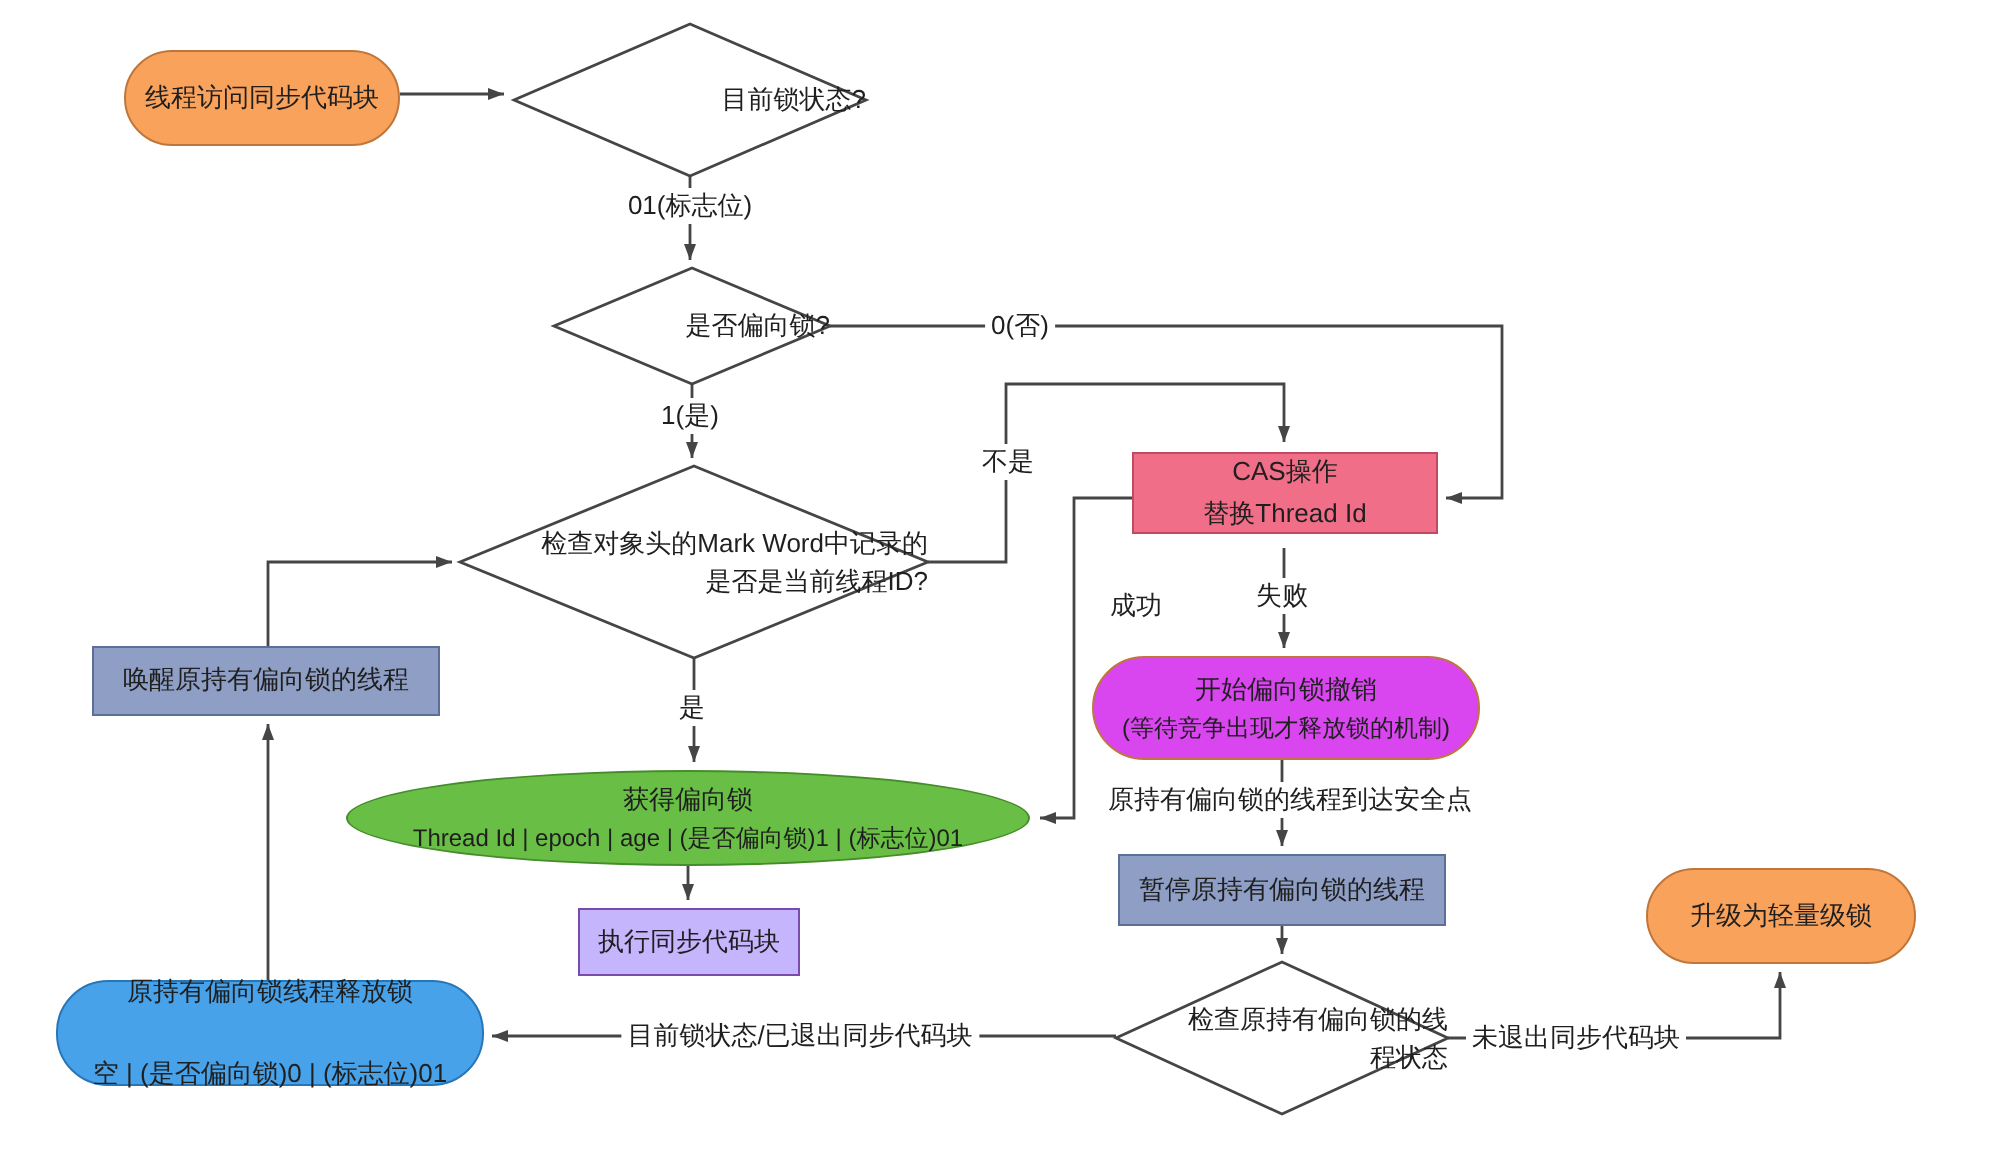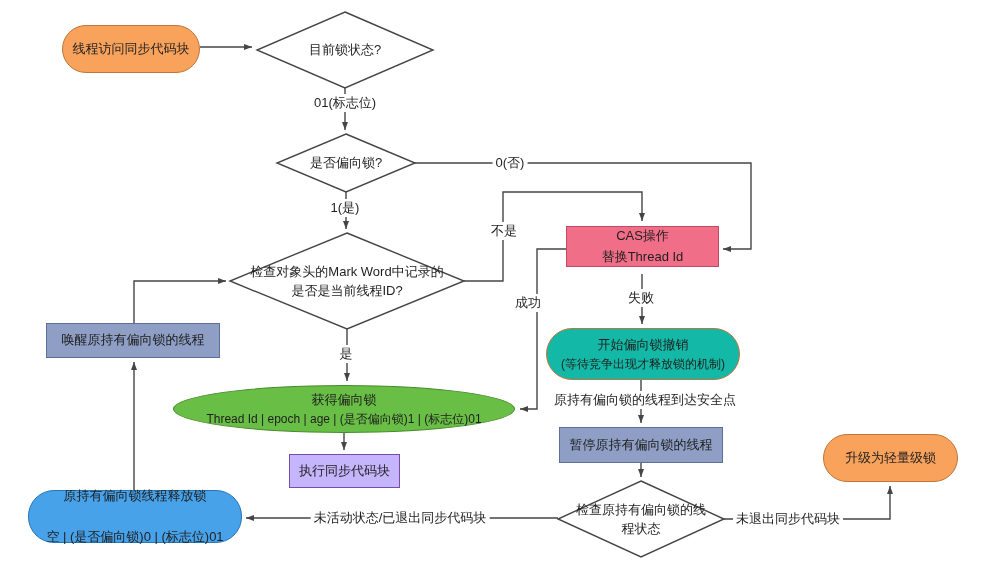--- a/index.html
+++ b/index.html
@@ -21,21 +21,21 @@
     font-size:13px;line-height:1.55;
     border:1px solid #444;
     box-sizing:border-box;
     z-index:2;
   }
   .node span{display:block;}
   .stadium{border-radius:26px;}
   .ellipse{border-radius:50%;}
   .dtext{
     position:absolute;
-    display:flex;flex-direction:column;align-items:center;justify-content:center;
+    display:flex;flex-direction:column;align-items:flex-end;justify-content:center;
     text-align:center;font-size:13px;line-height:1.5;
     z-index:2;pointer-events:none;
   }
   .elabel{
     position:absolute;
     transform:translate(-50%,-50%);
     background:#ffffff;
     padding:0 3px;
     font-size:13px;
     white-space:nowrap;
@@ -79,21 +79,21 @@
 
   <div class="node stadium" style="left: 62px; top: 25px; width: 138px; height: 48px; border-radius: 24px; background-color: rgb(249, 162, 92); border-color: rgb(192, 118, 58);">
     <span>线程访问同步代码块</span>
   </div>
 
   <div class="node" style="left: 566px; top: 226px; width: 153px; height: 41px; background-color: rgb(240, 110, 136); border-color: rgb(191, 74, 98);">
     <span>CAS操作</span>
     <span>替换Thread Id</span>
   </div>
 
-  <div class="node stadium" style="left: 546px; top: 328px; width: 194px; height: 52px; background-color: #14b8a6; border-color: rgb(192, 118, 58);">
+  <div class="node stadium" style="left: 546px; top: 328px; width: 194px; height: 52px; background-color: #d946ef; border-color: rgb(192, 118, 58);">
     <span>开始偏向锁撤销</span>
     <span class="small">(等待竞争出现才释放锁的机制)</span>
   </div>
 
   <div class="node ellipse" style="left: 173px; top: 385px; width: 342px; height: 48px; background-color: rgb(105, 190, 69); border-color: rgb(70, 140, 42);">
     <span>获得偏向锁</span>
     <span class="small">Thread Id | epoch | age | (是否偏向锁)1  | (标志位)01</span>
   </div>
 
   <div class="node" style="left: 289px; top: 454px; width: 111px; height: 34px; background-color: #c4b5fd; border-color: rgb(122, 75, 171);">
@@ -129,20 +129,20 @@
   </div>
   <div class="dtext" style="left:558px;top:481px;width:166px;height:76px;">
     <span>检查原持有偏向锁的线</span>
     <span>程状态</span>
   </div>
 
   <div class="elabel" style="left:345px;top:103px;">01(标志位)</div>
   <div class="elabel" style="left:510px;top:163px;">0(否)</div>
   <div class="elabel" style="left:345px;top:208px;">1(是)</div>
   <div class="elabel" style="left:504px;top:231px;">不是</div>
-  <div class="elabel" style="left:528px;top:303px;">成功</div>
+  <div class="elabel" style="left:568px;top:303px;">成功</div>
   <div class="elabel" style="left:641px;top:298px;">失败</div>
   <div class="elabel" style="left:645px;top:400px;">原持有偏向锁的线程到达安全点</div>
   <div class="elabel" style="left:346px;top:354px;">是</div>
-  <div class="elabel" style="left:400px;top:518px;">未活动状态/已退出同步代码块</div>
+  <div class="elabel" style="left:400px;top:518px;">目前锁状态/已退出同步代码块</div>
   <div class="elabel" style="left:788px;top:519px;">未退出同步代码块</div>
 
 </div>
 
 </body></html>

